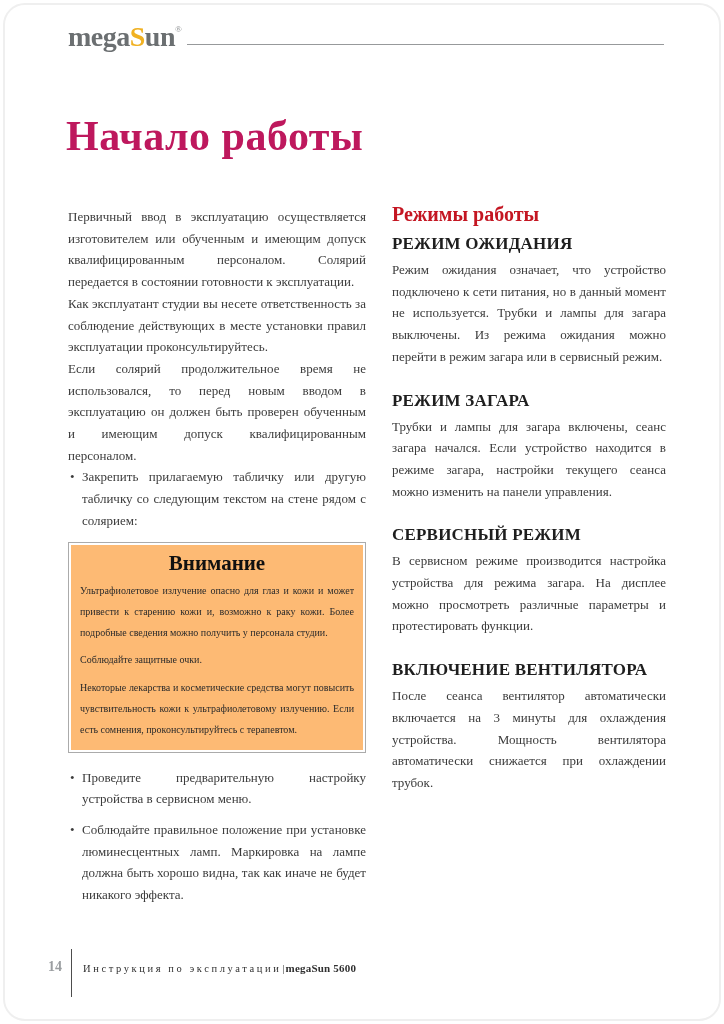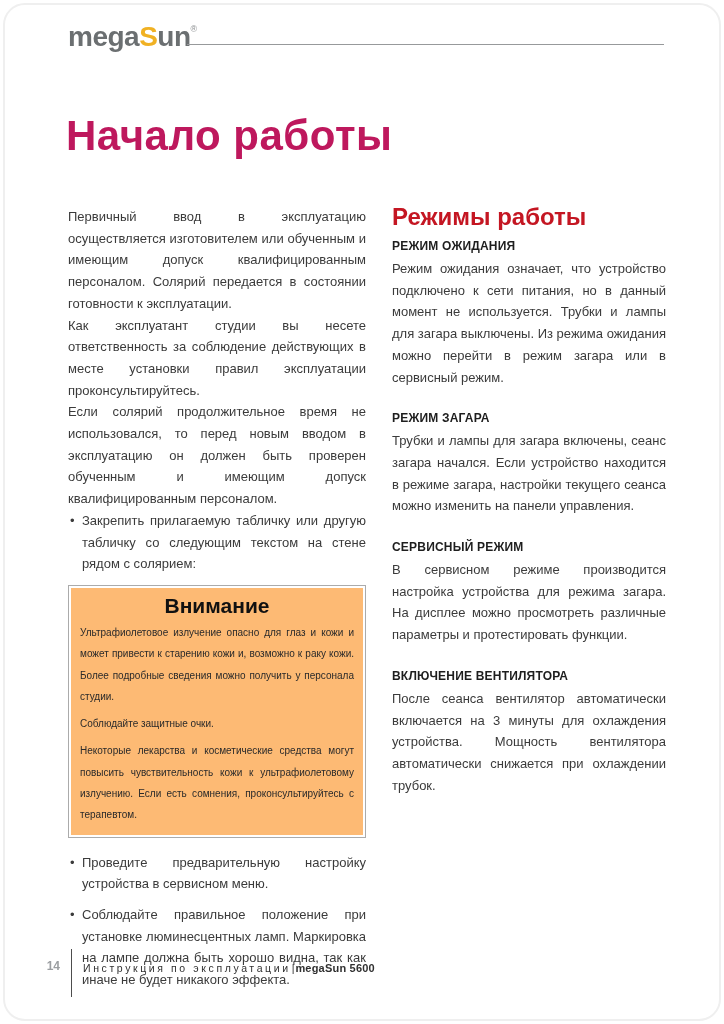--- a/index.html
+++ b/index.html
@@ -1,21 +1,21 @@
 <!DOCTYPE html>
 <html><head>
 <meta charset="utf-8">
 <style>
   html, body { margin: 0; padding: 0; background: #ffffff; }
   .page {
     position: relative;
     width: 724px;
     height: 1024px;
     background: #ffffff;
-    font-family: Liberation Sans, sans-serif;
+    font-family: Liberation Serif, serif;
     color: #3b3b3b;
     overflow: hidden;
   }
   .page-frame {
     position: absolute;
     inset: 3px;
     border: 2px solid #efefef;
     border-radius: 22px;
     pointer-events: none;
   }
@@ -124,43 +124,43 @@
     font-size: 10px;
     line-height: 21.3px;
     text-align: justify;
     color: #2a2a2a;
     margin: 0 0 6px 0;
   }
   .warning-text:last-child { margin-bottom: 0; }
 
   
   .modes-heading {
-    font-size: 24px;
+    font-size: 20px;
     font-weight: bold;
     color: #c41622;
     margin: -3px 0 8px 0;
   }
   .mode-section { margin-bottom: 23px; }
   .mode-title {
-    font-size: 12px;
+    font-size: 17px;
     font-weight: bold;
     color: #1e1e1e;
     margin: 0 0 5px 0;
     letter-spacing: 0.2px;
   }
   .mode-section:first-of-type .mode-title { padding-left: 3px; }
 
   
   .footer-pagenum {
     position: absolute;
-    left: 32px;
+    left: 48px;
     top: 959px;
     width: 28px;
-    text-align: right;
-    font-size: 12px;
+    text-align: left;
+    font-size: 14px;
     font-weight: bold;
     color: #9b9ea1;
   }
   .footer-divider {
     position: absolute;
     left: 71px;
     top: 949px;
     width: 1px;
     height: 48px;
     background: #4d4d4d;

